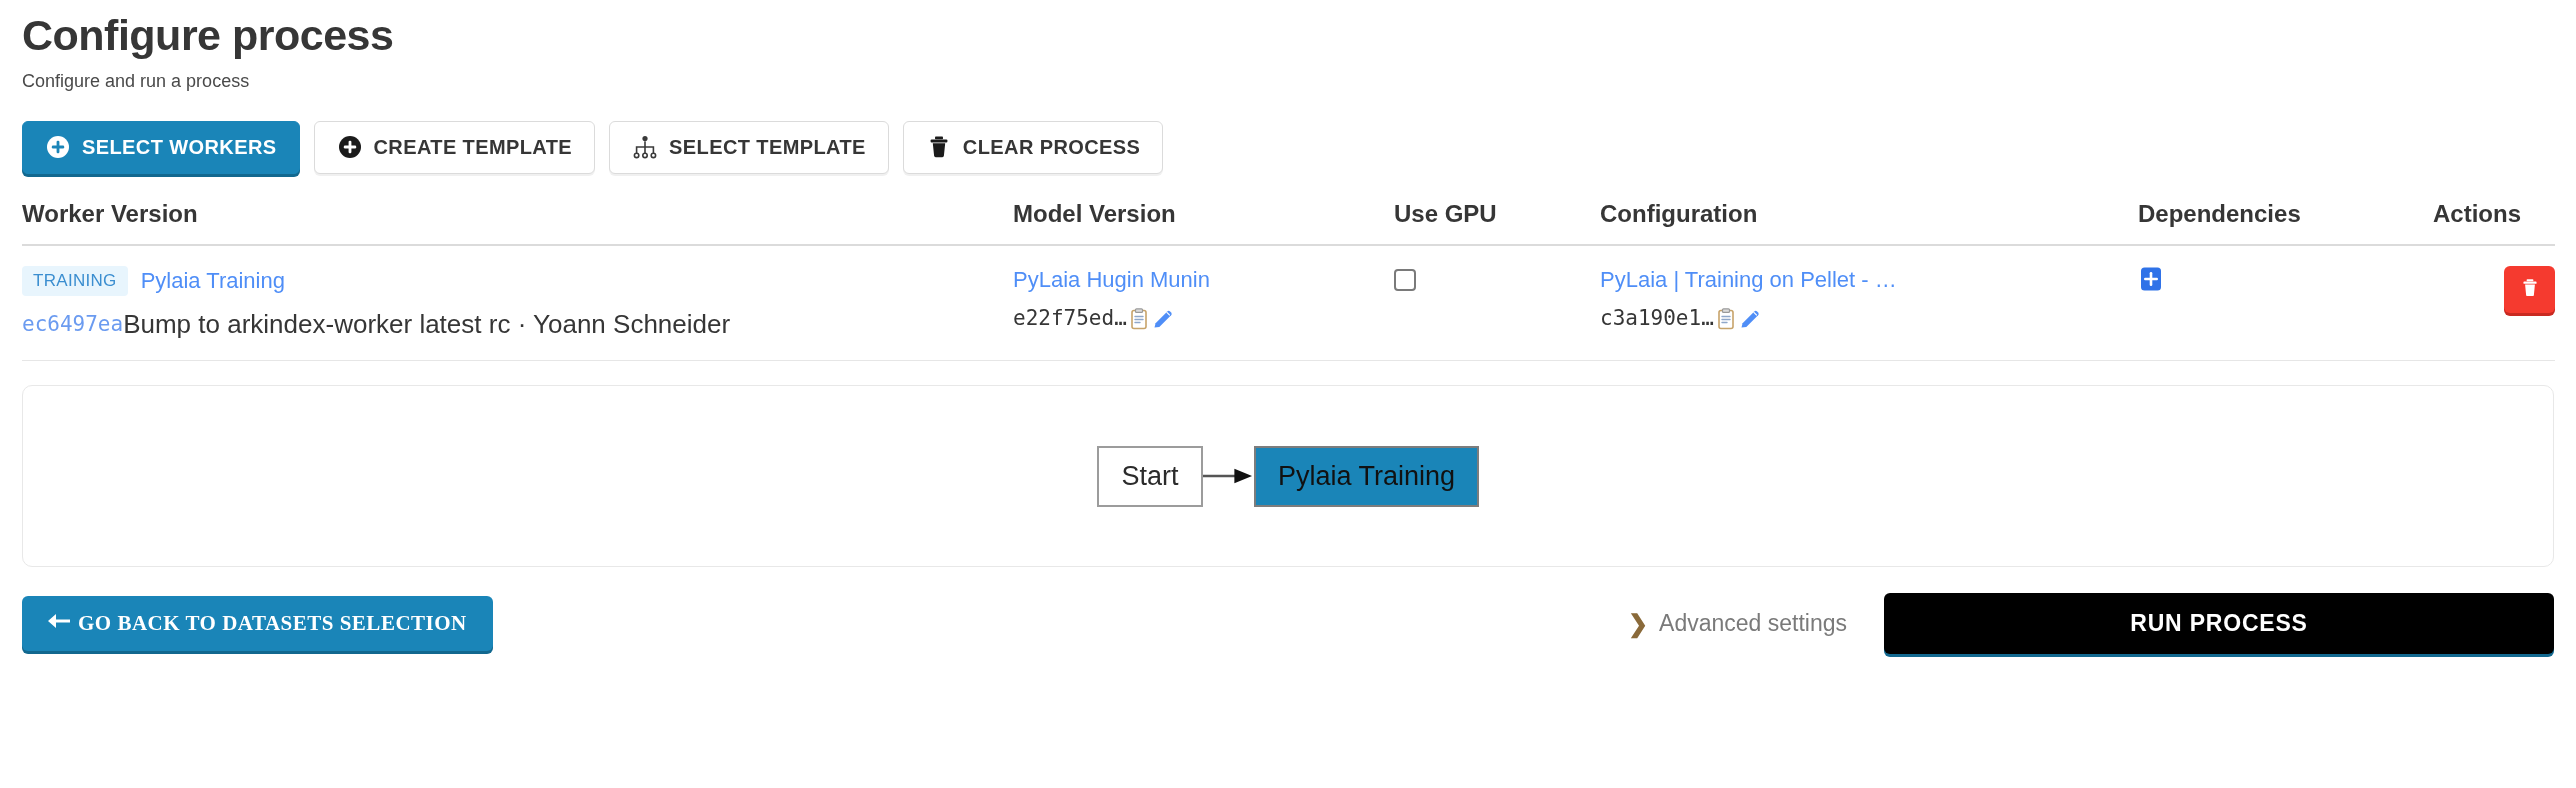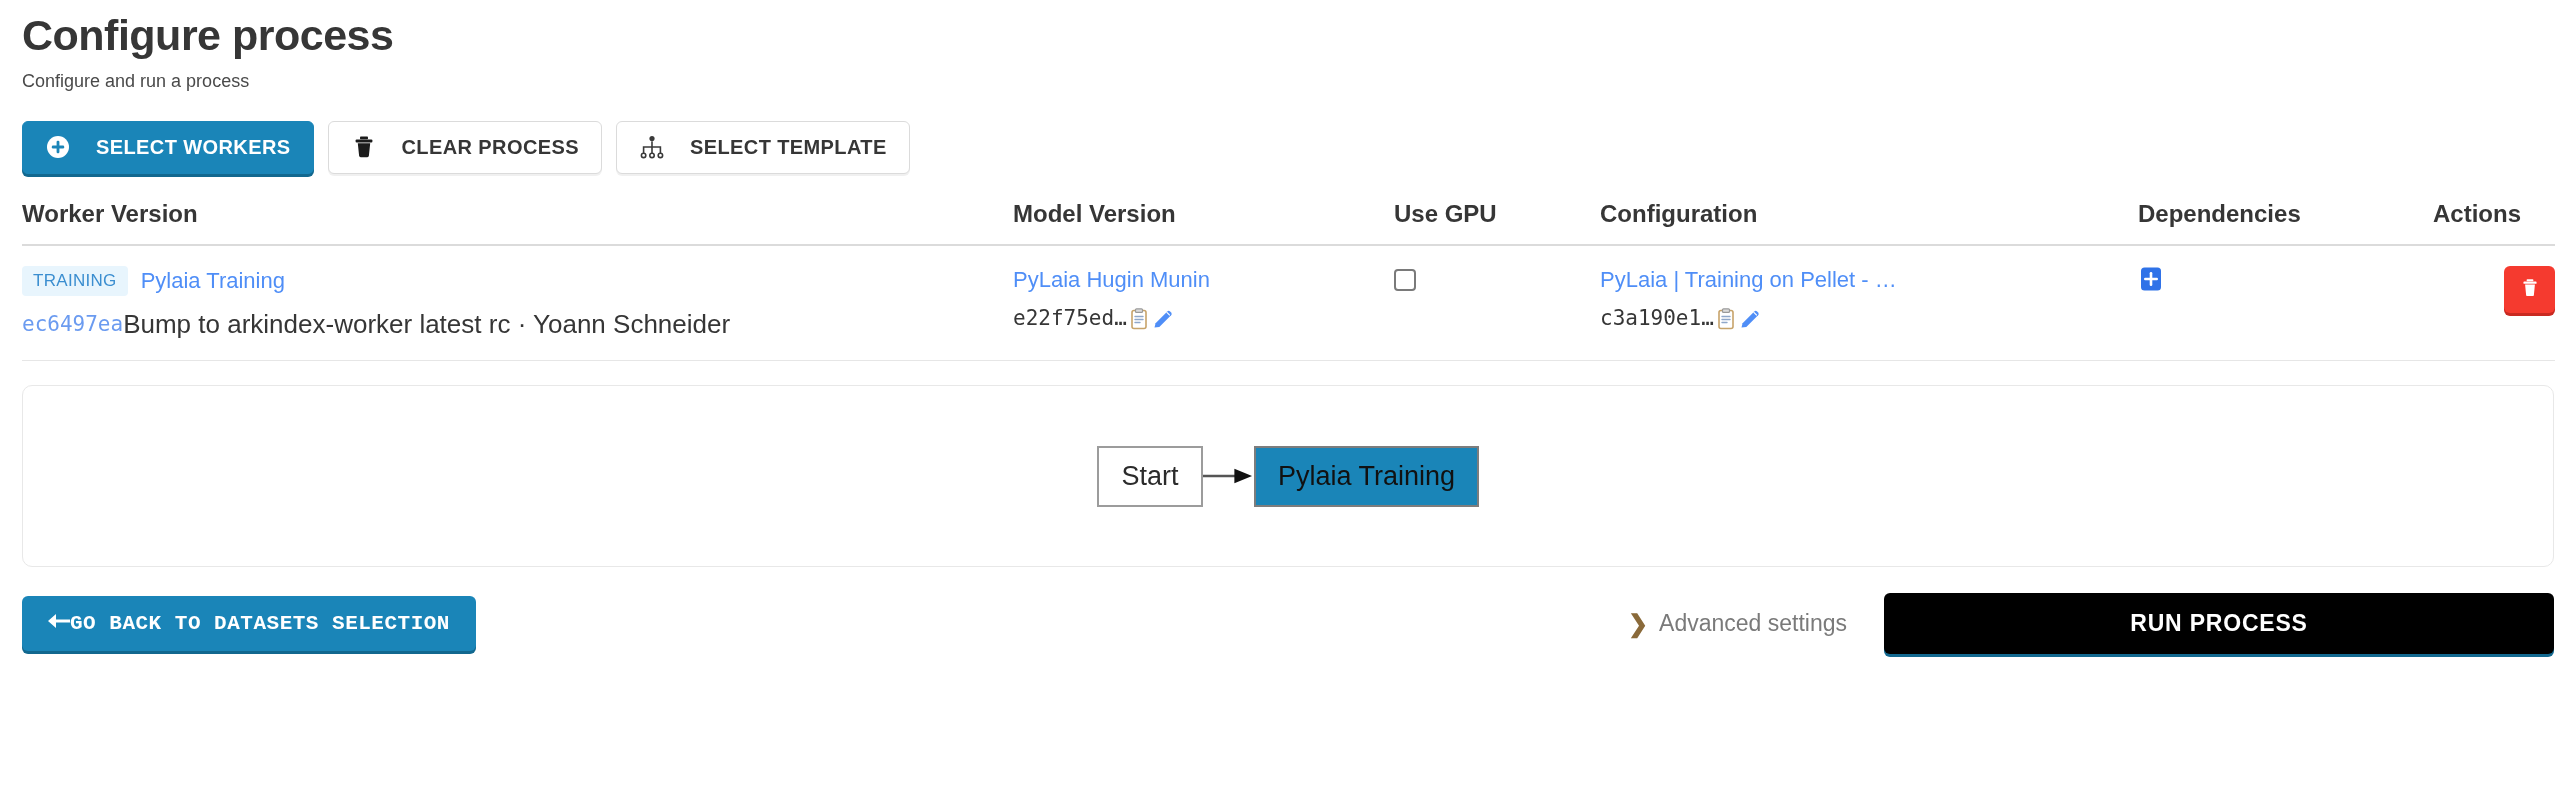--- a/index.html
+++ b/index.html
@@ -46,21 +46,21 @@
   .toolbar {
     display: flex;
     align-items: center;
     gap: 14px;
     margin-top: 28px;
   }
   .btn {
     display: inline-flex;
     align-items: center;
     justify-content: center;
-    gap: 25px;
+    gap: 11px;
     height: 53px;
     padding: 0 22px;
     border-radius: 6px;
     font-size: 20px;
     font-weight: bold;
     letter-spacing: 0.4px;
     text-transform: uppercase;
     cursor: pointer;
     border: 1px solid #dbdbdb;
     background: #ffffff;
@@ -267,22 +267,22 @@
     border: 0;
     box-shadow: 0 3px 0 #12688f;
     color: #fff;
     font-size: 21px;
     font-weight: bold;
     letter-spacing: 0.5px;
     text-transform: uppercase;
     cursor: pointer;
     display: inline-flex;
     align-items: center;
-    gap: 0;
-    font-family: Liberation Mono, monospace;
+    gap: 8px;
+    font-family: Liberation Serif, serif;
   }
   .footer-right {
     margin-left: auto;
     display: flex;
     align-items: center;
     gap: 37px;
   }
   .advanced-toggle {
     display: inline-flex;
     align-items: center;
@@ -327,43 +327,53 @@
       <span class="btn-icon">
         <svg width="26" height="26" viewBox="0 0 26 26" aria-hidden="true">
           <circle cx="13" cy="13" r="11" fill="#ffffff"></circle>
           <rect x="11.6" y="6.8" width="2.8" height="12.4" rx="1.2" fill="#1a85b8"></rect>
           <rect x="6.8" y="11.6" width="12.4" height="2.8" rx="1.2" fill="#1a85b8"></rect>
         </svg>
       </span>
       <span>Select workers</span>
     </button>
 
-
     <button class="btn">
       <span class="btn-icon">
         <svg width="26" height="26" viewBox="0 0 26 26" aria-hidden="true">
-          <rect x="9" y="2.6" width="8" height="2.6" rx="0.8" fill="#1b1b1b"></rect>
-          <rect x="4.6" y="5.6" width="16.8" height="2.8" rx="1" fill="#1b1b1b"></rect>
-          <path d="M6.8 9.2 h12.4 l-1.3 12.6 a1.6 1.6 0 0 1 -1.6 1.4 h-6.6 a1.6 1.6 0 0 1 -1.6 -1.4 z" fill="#1b1b1b"></path>
+          <circle cx="13" cy="13" r="11" fill="#1b1b1b"></circle>
+          <rect x="11.6" y="6.8" width="2.8" height="12.4" rx="1.2" fill="#ffffff"></rect>
+          <rect x="6.8" y="11.6" width="12.4" height="2.8" rx="1.2" fill="#ffffff"></rect>
         </svg>
       </span>
-      <span>Clear process</span>
+      <span>Create template</span>
     </button>
 
     <button class="btn">
       <span class="btn-icon">
         <svg width="26" height="26" viewBox="0 0 26 26" aria-hidden="true" fill="none" stroke="#3a3a3a" stroke-width="1.6">
           <circle cx="13" cy="4.5" r="2.6" fill="#3a3a3a" stroke="none"></circle>
           <circle cx="4.6" cy="21.4" r="2.2" fill="none"></circle>
           <circle cx="13" cy="21.4" r="2.2" fill="none"></circle>
           <circle cx="21.4" cy="21.4" r="2.2" fill="none"></circle>
           <path d="M13 7.2 V13 M4.6 19.2 V13 H21.4 V19.2 M13 13 V19.2"></path>
         </svg>
       </span>
       <span>Select template</span>
+    </button>
+
+    <button class="btn">
+      <span class="btn-icon">
+        <svg width="26" height="26" viewBox="0 0 26 26" aria-hidden="true">
+          <rect x="9" y="2.6" width="8" height="2.6" rx="0.8" fill="#1b1b1b"></rect>
+          <rect x="4.6" y="5.6" width="16.8" height="2.8" rx="1" fill="#1b1b1b"></rect>
+          <path d="M6.8 9.2 h12.4 l-1.3 12.6 a1.6 1.6 0 0 1 -1.6 1.4 h-6.6 a1.6 1.6 0 0 1 -1.6 -1.4 z" fill="#1b1b1b"></path>
+        </svg>
+      </span>
+      <span>Clear process</span>
     </button>
 
   </div>
 
   <table class="worker-table">
     <colgroup>
       <col class="col-worker">
         <col class="col-model">
         <col class="col-gpu">
       <col class="col-config">

